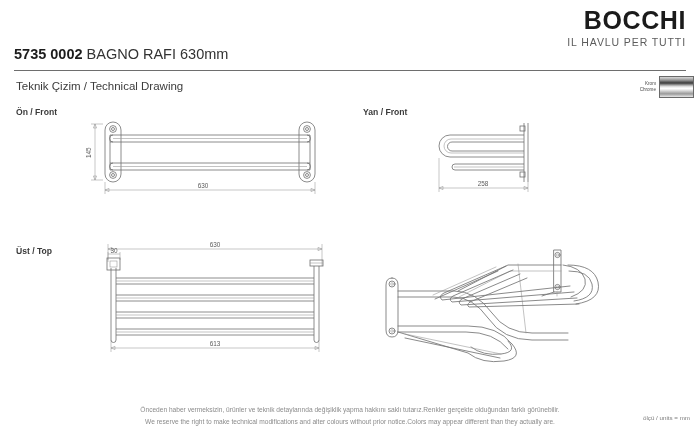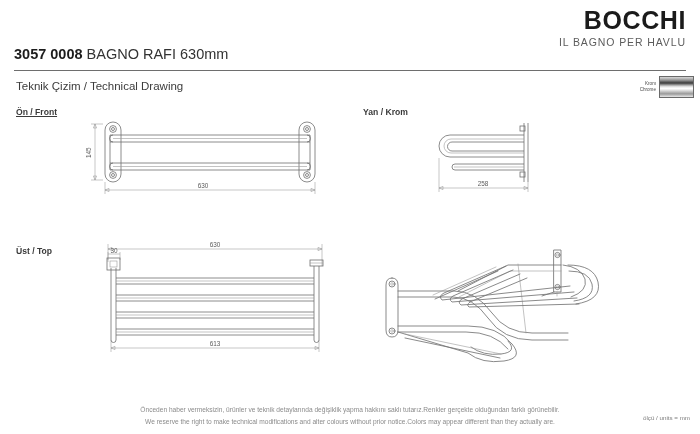--- a/index.html
+++ b/index.html
@@ -70,21 +70,21 @@
     color: #3c3c3c;
   }
 
   .view-label {
     position: absolute;
     font-size: 8.6px;
     font-weight: bold;
     color: #3a3a3a;
     white-space: nowrap;
   }
-  #label-front { left: 16px; top: 107px; text-decoration: underline; }
+  #label-front { left: 16px; top: 107px; }
   #label-side  { left: 363px; top: 107px; }
   #label-top   { left: 16px; top: 246px; }
 
   
   #finish {
     position: absolute;
     right: 6px;
     top: 76px;
     display: flex;
     align-items: center;
@@ -151,41 +151,41 @@
     font-size: 6.2px;
     color: #7d7d7d;
     white-space: nowrap;
   }
 </style>
 </head>
 <body>
 
 <div id="brand">
   <div class="wordmark">BOCCHI</div>
-  <div class="tagline">IL BAGNO PER HAVLU</div>
+  <div class="tagline">IL HAVLU PER TUTTI</div>
 </div>
 
 <div id="product-title">
-  <span class="code">3057 0008</span>
+  <span class="code">5735 0002</span>
   <span>BAGNO RAFI 630mm</span>
 </div>
 <div id="title-rule"></div>
 
 <div id="drawing-heading">Teknik Çizim / Technical Drawing</div>
 
 <div id="finish">
   <div class="finish-text">
     <div>Krom</div>
     <div>Chrome</div>
   </div>
   <div class="swatch"></div>
 </div>
 
 <div class="view-label" id="label-front">Ön / Front</div>
-<div class="view-label" id="label-side">Yan / Krom</div>
+<div class="view-label" id="label-side">Yan / Front</div>
 <div class="view-label" id="label-top">Üst / Top</div>
 
 <div class="dwg" id="svg-front">
 <svg width="260" height="80" viewBox="0 0 260 80">
 
   <line class="dim" x1="23" y1="6" x2="11" y2="6"></line>
   <line class="dim" x1="23" y1="62" x2="11" y2="62"></line>
   <line class="dim" x1="15" y1="6" x2="15" y2="62"></line>
   <path class="dim" d="M15 6 l-1.6 4 h3.2 z" fill="#8d8d8d"></path>
   <path class="dim" d="M15 62 l-1.6 -4 h3.2 z" fill="#8d8d8d"></path>

